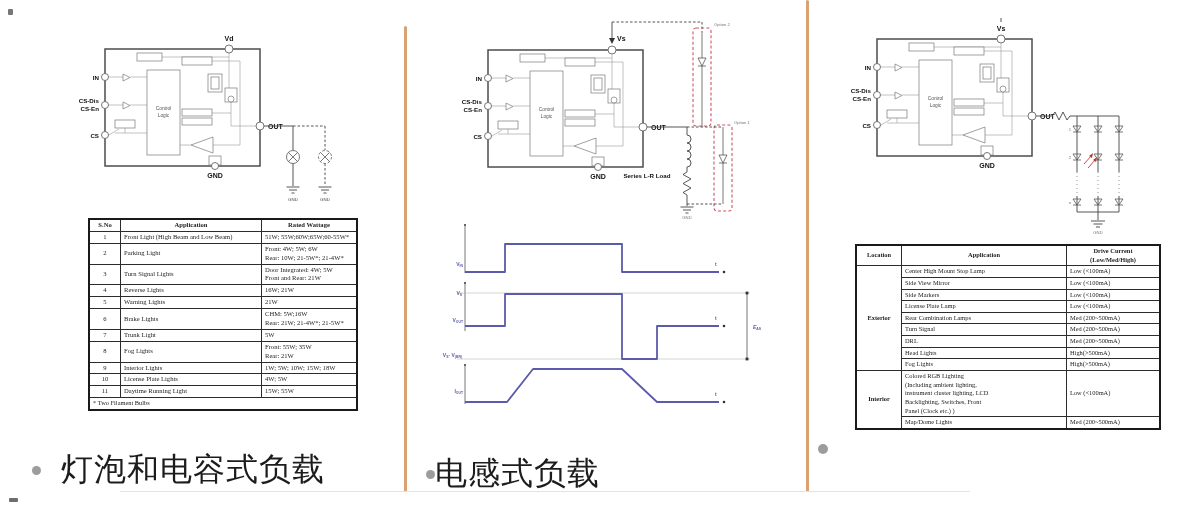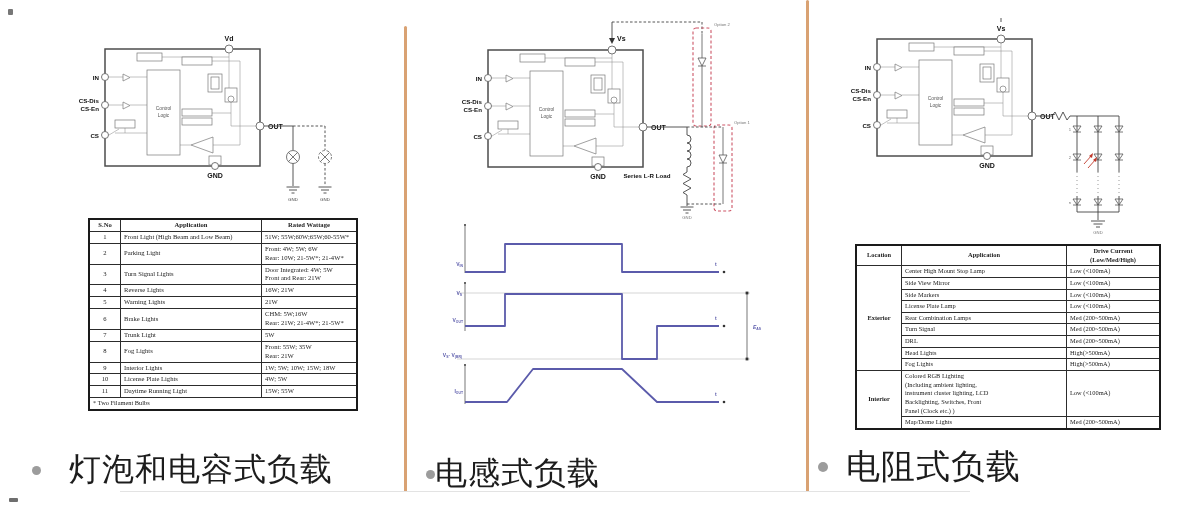--- a/index.html
+++ b/index.html
@@ -431,24 +431,23 @@
 Panel (Clock etc.) )</td>
         <td>Low (&lt;100mA)</td>
   </tr>
   <tr>
         <td>Map/Dome Lights</td>
         <td>Med (200~500mA)</td>
       </tr>
 </tbody>
   </table>
 
-<div class="cap" style="left:32px;top:448px;gap:28px">
+<div class="cap" style="left:32px;top:448px;gap:20px">
   <span class="b" style="width:9px;height:9px"></span>
   <span class="t" style="font-size:32px">灯泡和电容式负载</span>
 </div>
 <div class="cap" style="left:426px;top:452px;">
   <span class="b" style="width:9px;height:9px"></span>
   <span class="t" style="font-size:32px">电感式负载</span>
 </div>
 <div class="cap" style="left:818px;top:444px;gap:18px">
   <span class="b" style="width:10px;height:10px"></span>
-  <span class="t" style="font-size:34px">电阻式负载</span>
 </div>
 
 </body></html>

